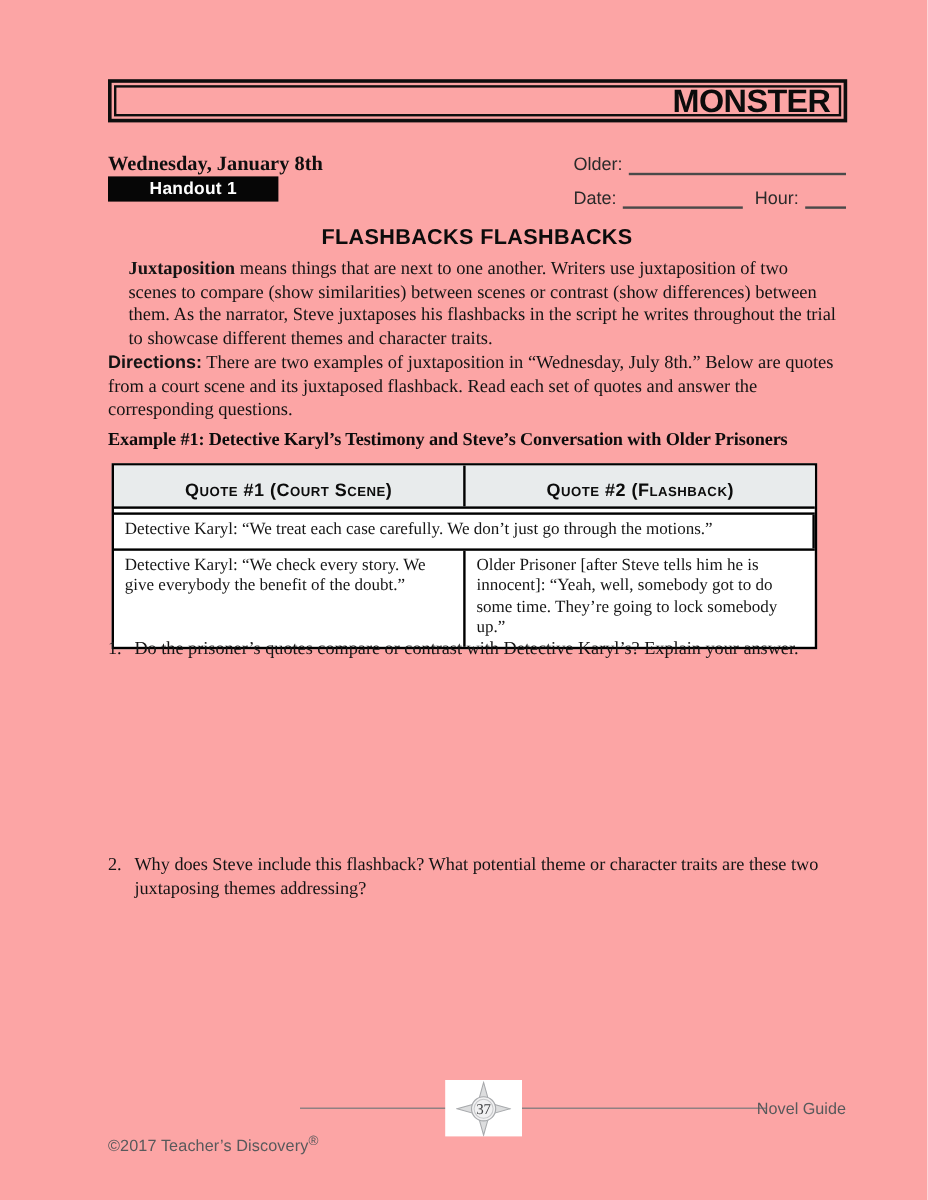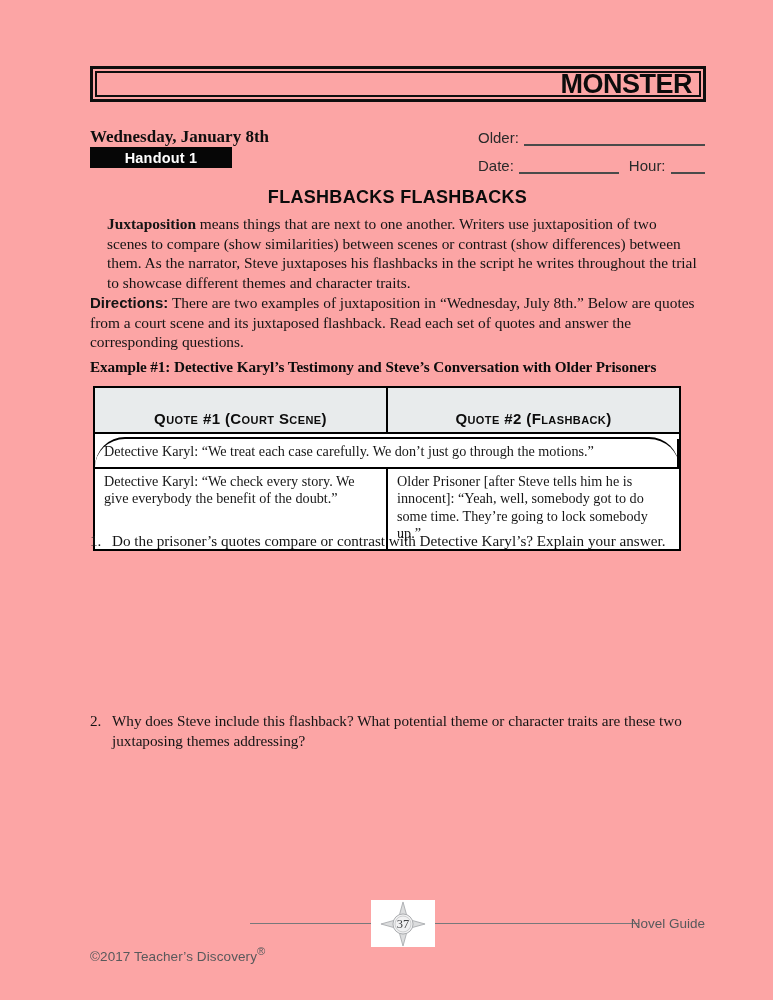--- a/index.html
+++ b/index.html
@@ -63,26 +63,26 @@
 
   
   .quote-table {
     position:absolute; left:93px; top:386px; width:588px;
     border:2px solid #000; box-sizing:border-box; background:#fff;
   }
   .qt-header-row {
     display:flex; background:#e8ebec; border-bottom:2px solid #000;
   }
   .qt-header-cell {
-    flex:1; text-align:center; padding:22px 2px 5px;
+    flex:1; text-align:center; padding:12px 2px 5px;
     font-family:"Liberation Sans", sans-serif; font-weight:bold; font-size:15px;
     font-variant:small-caps; letter-spacing:0.4px; color:#0c0c0c;
   }
   .qt-header-cell:first-child { border-right:2px solid #000; }
-  .qt-body { border-top:2px solid #000; margin-top:3px;border-radius:30px; }
+  .qt-body { border-top:2px solid #000; margin-top:3px; }
   .qt-row { display:flex; }
   .qt-row:first-child { border-bottom:2px solid #000; }
   .qt-cell {
     flex:1; padding:4px 9px 6px; font-size:14.2px; line-height:17.5px; color:#161616;
     box-sizing:border-box;
   }
   .qt-cell:first-child { border-right:2px solid #000; }
 
   
   .question { position:absolute; left:90px; display:flex; font-size:15.2px; line-height:19.5px; }

